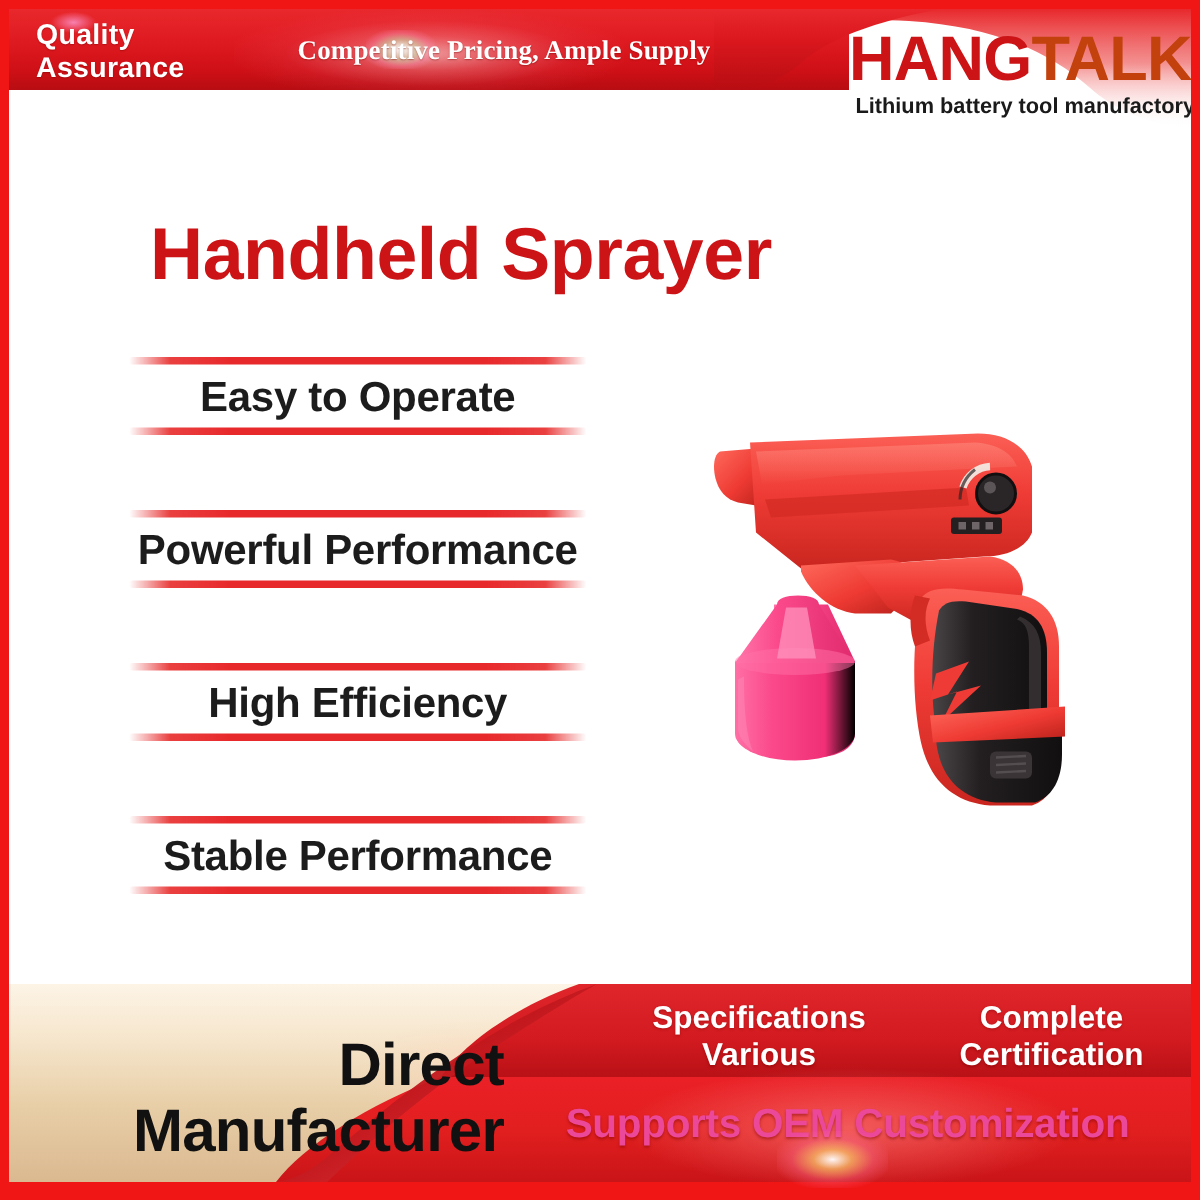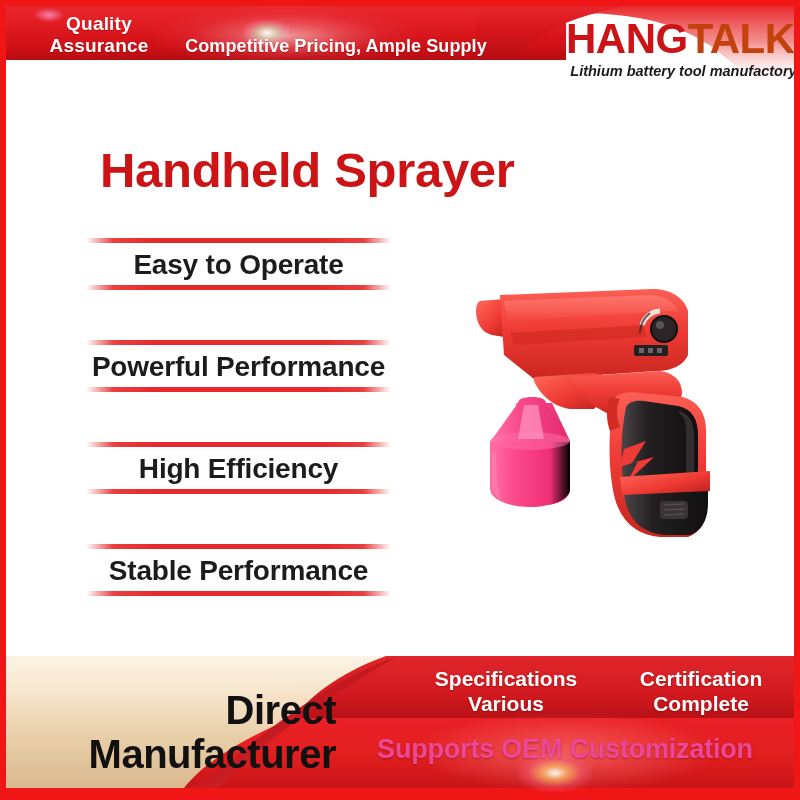--- a/index.html
+++ b/index.html
@@ -72,38 +72,38 @@
     position: absolute;
     left: 470px; top: 0;
     width: 340px; height: 80px;
   }
   .header-swoosh svg { display:block; }
 
   .hdr-quality {
     position: absolute;
     left: 18px; top: 7px;
     width: 150px;
-    text-align: center;
     color: #ffffff;
     font-size: 19px;
     font-weight: bold;
     line-height: 22px;
     letter-spacing: 0.2px;
     text-shadow: 0 1px 1px rgba(120,0,0,0.45);
   }
   .hdr-slogan {
     position: absolute;
-    left: 170px; top: 30px;
+    left: 170px; top: 17px;
     width: 320px;
     text-align: center;
     color: #ffffff;
     font-size: 18px;
     font-weight: bold;
     letter-spacing: 0.1px;
     text-shadow: 0 1px 1px rgba(120,0,0,0.45);
+    font-family: Liberation Serif, serif;
   }
 
   
   .logo-wrap {
     position: absolute;
     left: 560px; top: 6px;
     width: 235px;
     text-align: center;
   }
   .logo-mark {
@@ -121,21 +121,20 @@
     vertical-align: super;
     font-weight: normal;
   }
   .logo-tag {
     font-size: 14.5px;
     font-weight: bold;
     color: #1a1a1a;
     line-height: 18px;
     margin-top: 1px;
     white-space: nowrap;
-    font-style: italic;
   }
 
   
   .main-title {
     position: absolute;
     left: 46px; top: 136px;
     font-size: 49px;
     font-weight: bold;
     color: #cc1417;
     letter-spacing: -0.3px;
@@ -472,21 +471,21 @@
       <div>Direct</div>
       <div>Manufacturer</div>
     </div>
 
     <div class="foot-various">
       <div>Specifications</div>
       <div>Various</div>
     </div>
 
     <div class="foot-complete">
+      <div>Complete</div>
       <div>Certification</div>
-      <div>Complete</div>
     </div>
 
     <div class="foot-oem">Supports OEM Customization</div>
     <div class="foot-sparkle"></div>
   </div>
 
 </div>
 
 </body></html>

